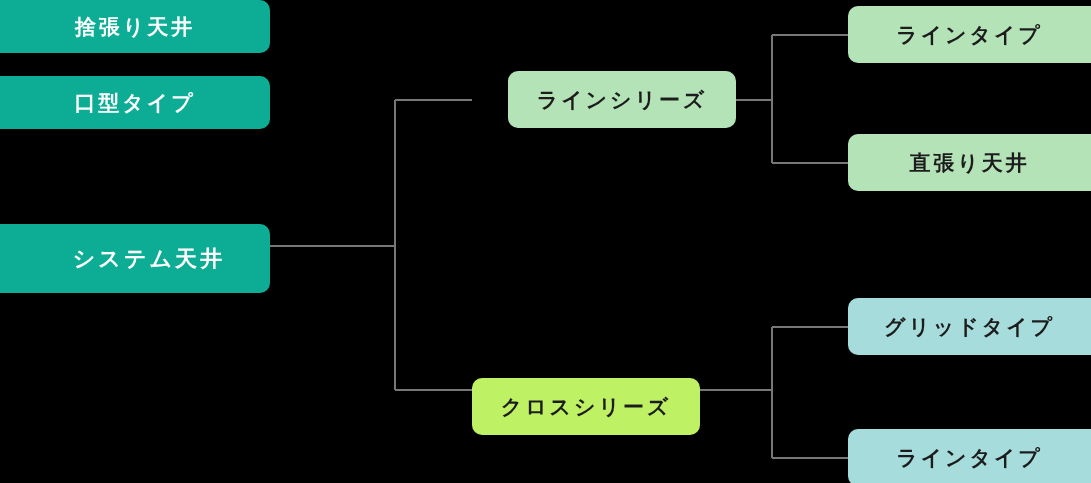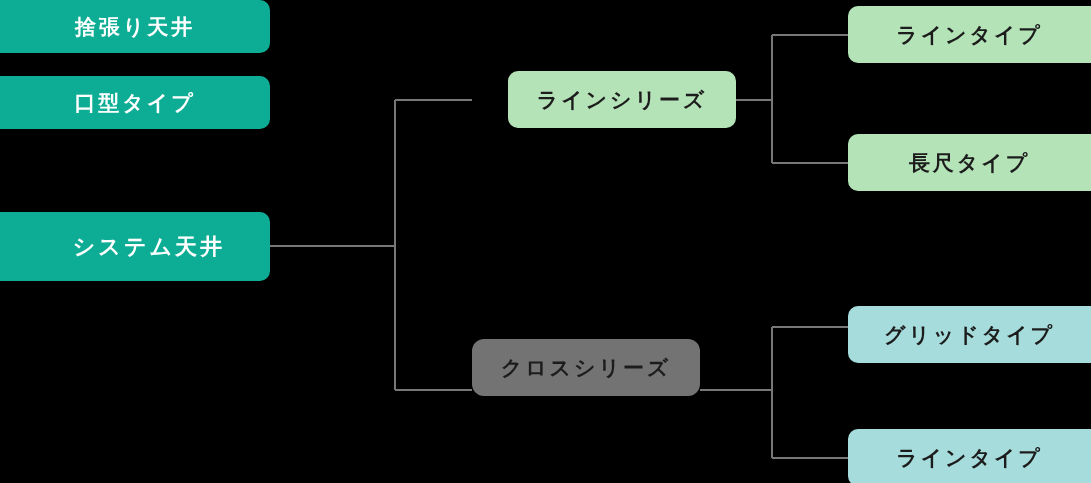--- a/index.html
+++ b/index.html
@@ -43,48 +43,48 @@
     color: #ffffff;
     font-size: 21px;
     font-weight: 700;
     left: 0;
     width: 270px;
     border-top-left-radius: 0;
     border-bottom-left-radius: 0;
   }
   #node-suebari   { top: 0px;   height: 53px; border-top-left-radius: 0; border-top-right-radius: 10px; }
   #node-jikabari  { top: 76px;  height: 53px; }
-  #node-system    { top: 212px; height: 69px; font-size: 22px; padding-left: 28px; }
+  #node-system    { top: 224px; height: 69px; font-size: 22px; padding-left: 28px; }
 
   
   .node--series {
     left: 472px;
     width: 228px;
     height: 57px;
     font-size: 21px;
     font-weight: 700;
     color: #1c1c1c;
   }
   #node-line-series  { top: 71px;  background: #B5E3B8; margin-left: 36px; }
-  #node-cross-series { top: 339px; background: #737373; border-radius: 12px; }
+  #node-cross-series { top: 378px; background: #bef264; }
 
   
   .node--type {
     left: 848px;
     width: 243px;
     height: 57px;
     font-size: 21px;
     font-weight: 700;
     color: #1c1c1c;
     border-top-right-radius: 0;
     border-bottom-right-radius: 0;
   }
   #node-line-type  { top: 6px;   background: #B5E3B8; font-family: Liberation Serif, serif; }
   #node-long-type  { top: 134px; background: #B5E3B8; }
-  #node-grid-type  { top: 298px; background: #A6DDDC; margin-top: 8px; }
+  #node-grid-type  { top: 298px; background: #A6DDDC; }
   #node-box-type   { top: 429px; background: #A6DDDC; }
 </style>
 </head>
 <body>
 
 <div id="diagram-root">
 
   <svg id="connector-layer" viewBox="0 0 1091 483" width="1091" height="483" aria-hidden="true">
     <g stroke="#777777" stroke-width="2" fill="none" stroke-linecap="butt">
 
@@ -126,21 +126,21 @@
 
   <div class="node node--series" id="node-cross-series">
     <span>クロスシリーズ</span>
   </div>
 
   <div class="node node--type" id="node-line-type">
     <span>ラインタイプ</span>
   </div>
 
   <div class="node node--type" id="node-long-type">
-    <span>長尺タイプ</span>
+    <span>直張り天井</span>
   </div>
 
   <div class="node node--type" id="node-grid-type">
     <span>グリッドタイプ</span>
   </div>
 
   <div class="node node--type" id="node-box-type">
     <span>ラインタイプ</span>
   </div>
 

